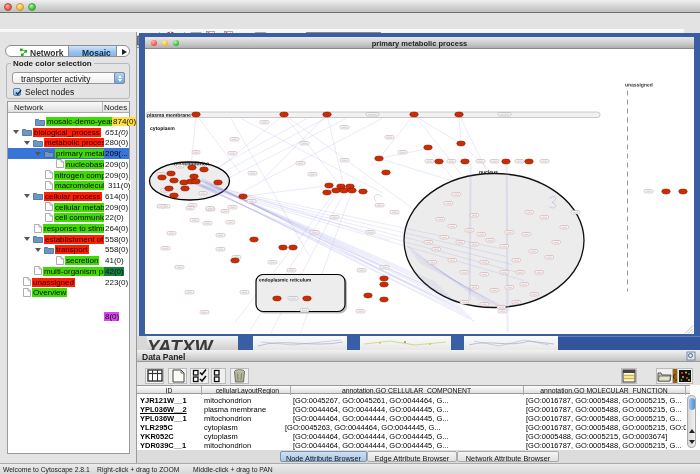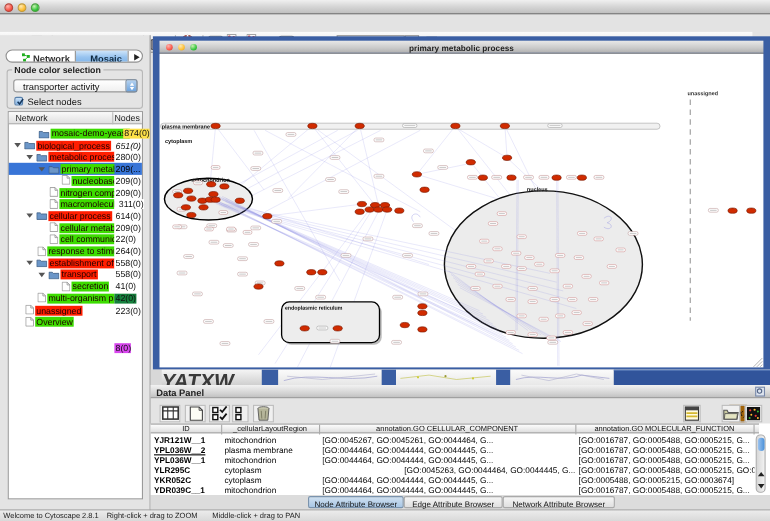--- a/index.html
+++ b/index.html
@@ -725,21 +725,21 @@
       <div class="abs" style="left:3px;top:19.5px;font-size:7.5px;font-weight:bold;color:#000;white-space:nowrap;text-decoration:underline;">YPL036W__2</div>
       <div class="abs" style="left:67px;top:19.5px;font-size:7.5px;color:#000;white-space:nowrap;">plasma membrane</div>
       <div class="abs" style="left:156px;top:19.5px;width:228px;font-size:7.5px;color:#000;white-space:nowrap;overflow:hidden;">[GO:0044464, GO:0044444, GO:0044445, G...</div>
       <div class="abs" style="left:389px;top:19.5px;width:160px;font-size:7.5px;color:#000;white-space:nowrap;overflow:hidden;">[GO:0016787, GO:0005488, GO:0005215, G...</div>
       <div class="abs" style="left:3px;top:28.5px;font-size:7.5px;font-weight:bold;color:#000;white-space:nowrap;">YPL036W__1</div>
       <div class="abs" style="left:67px;top:28.5px;font-size:7.5px;color:#000;white-space:nowrap;">mitochondrion</div>
       <div class="abs" style="left:156px;top:28.5px;width:228px;font-size:7.5px;color:#000;white-space:nowrap;overflow:hidden;">[GO:0044464, GO:0044444, GO:0044445, G...</div>
       <div class="abs" style="left:389px;top:28.5px;width:160px;font-size:7.5px;color:#000;white-space:nowrap;overflow:hidden;">[GO:0016787, GO:0005488, GO:0005215, G...</div>
       <div class="abs" style="left:3px;top:37.5px;font-size:7.5px;font-weight:bold;color:#000;white-space:nowrap;">YLR295C</div>
       <div class="abs" style="left:67px;top:37.5px;font-size:7.5px;color:#000;white-space:nowrap;">cytoplasm</div>
-      <div class="abs" style="left:158px;top:37.5px;width:228px;font-size:7.5px;color:#000;white-space:nowrap;overflow:hidden;text-align:right;">[GO:0045263, GO:0044464, GO:0044445, G...</div>
+      <div class="abs" style="left:148px;top:37.5px;width:228px;font-size:7.5px;color:#000;white-space:nowrap;overflow:hidden;">[GO:0045263, GO:0044464, GO:0044445, G...</div>
       <div class="abs" style="left:389px;top:37.5px;width:160px;font-size:7.5px;color:#000;white-space:nowrap;overflow:hidden;">[GO:0016787, GO:0005488, GO:0005215, GO:0003824, G...</div>
       <div class="abs" style="left:3px;top:46.5px;font-size:7.5px;font-weight:bold;color:#000;white-space:nowrap;">YKR052C</div>
       <div class="abs" style="left:67px;top:46.5px;font-size:7.5px;color:#000;white-space:nowrap;">cytoplasm</div>
       <div class="abs" style="left:156px;top:46.5px;width:228px;font-size:7.5px;color:#000;white-space:nowrap;overflow:hidden;">[GO:0044464, GO:0044444, GO:0044445, G...</div>
       <div class="abs" style="left:389px;top:46.5px;width:160px;font-size:7.5px;color:#000;white-space:nowrap;overflow:hidden;">[GO:0005488, GO:0005215, GO:0003674]</div>
       <div class="abs" style="left:3px;top:55.5px;font-size:7.5px;font-weight:bold;color:#000;white-space:nowrap;">YDR039C__1</div>
       <div class="abs" style="left:67px;top:55.5px;font-size:7.5px;color:#000;white-space:nowrap;">mitochondrion</div>
       <div class="abs" style="left:156px;top:55.5px;width:228px;font-size:7.5px;color:#000;white-space:nowrap;overflow:hidden;">[GO:0044464, GO:0044444, GO:0044445, G...</div>
       <div class="abs" style="left:389px;top:55.5px;width:160px;font-size:7.5px;color:#000;white-space:nowrap;overflow:hidden;">[GO:0016787, GO:0005488, GO:0005215, G...</div>
       <div class="abs" style="left:550px;top:10px;width:9px;height:53px;background:linear-gradient(90deg,#d8d8d8,#f2f2f2);border:1px solid #aaa;border-radius:4px;">

